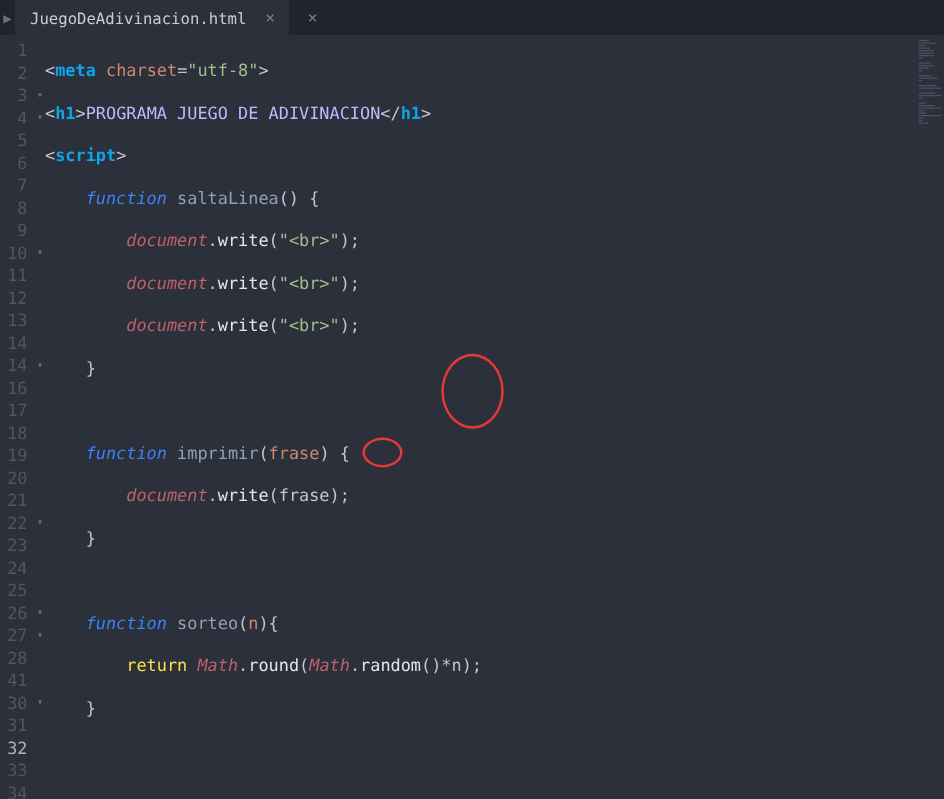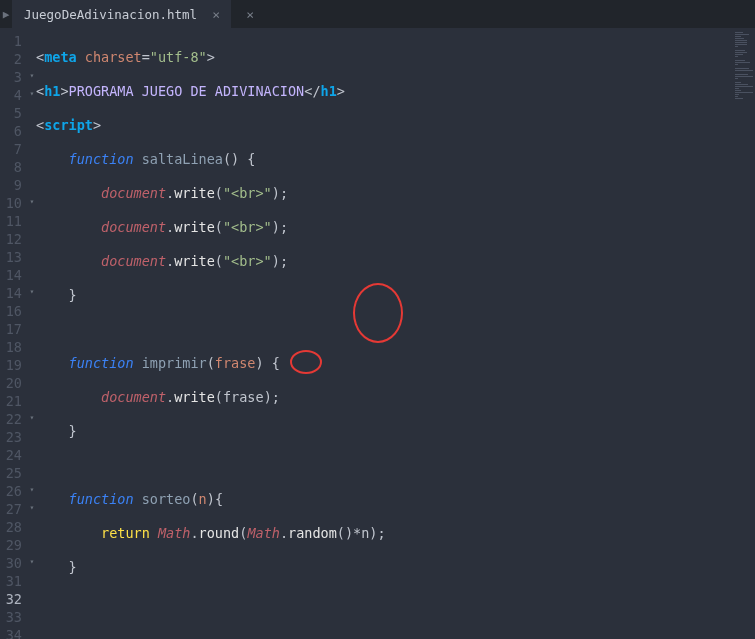--- a/index.html
+++ b/index.html
@@ -159,21 +159,21 @@
       <div class="ln">19</div>
       <div class="ln">20</div>
       <div class="ln">21</div>
       <div class="ln">22</div>
       <div class="ln">23</div>
       <div class="ln">24</div>
       <div class="ln">25</div>
       <div class="ln">26</div>
       <div class="ln">27</div>
       <div class="ln">28</div>
-      <div class="ln">29</div>
+      <div class="ln">41</div>
       <div class="ln">30</div>
       <div class="ln">31</div>
       <div class="ln cur">32</div>
       <div class="ln">33</div>
       <div class="ln">34</div>
     </div>
   <div class="carets" id="carets">
       <div class="caret" style="top: 43px;">▾</div>
       <div class="caret" style="top: 61px;">▾</div>
       <div class="caret" style="top: 169px;">▾</div>

